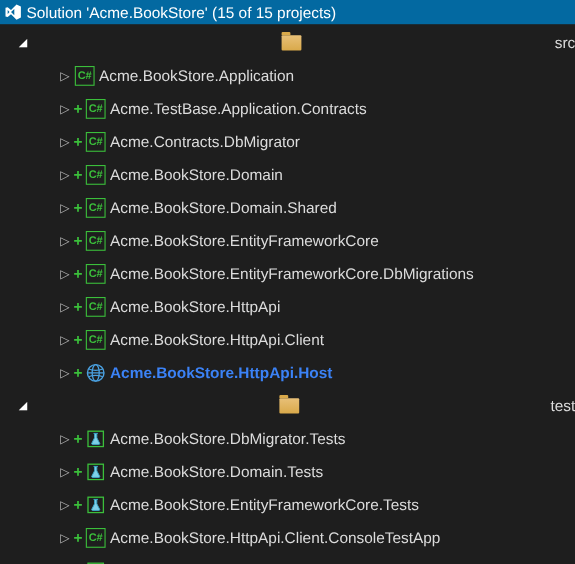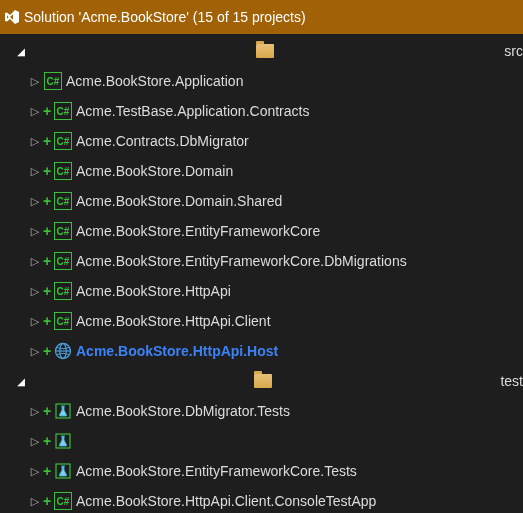--- a/index.html
+++ b/index.html
@@ -8,38 +8,38 @@
     padding: 0;
     background: #1e1e1e;
     font-family: "Segoe UI", Tahoma, sans-serif;
     font-size: 14px;
     color: #dcdcdc;
     width: 523px;
     height: 513px;
     overflow: hidden;
   }
   .solution-row {
-    background: #a16207;
+    background: #0369a1;
     color: #ffffff;
     display: flex;
     align-items: center;
-    height: 34px;
+    height: 22px;
     padding-left: 2px;
   }
   .tree {
     padding-top: 2px;
   }
   .row {
     display: flex;
     align-items: center;
     height: 30px;
     padding-left: 2px;
   }
   .indent-1 { padding-left: 14px; justify-content: space-between; }
-  .indent-2 { padding-left: 28px; align-items: center; }
+  .indent-2 { padding-left: 52px; align-items: center; }
   .arrow {
     width: 14px;
     display: inline-flex;
     justify-content: center;
     align-items: center;
     font-size: 11px;
     color: #dcdcdc;
   }
   .arrow.collapsed::before { content: "▷"; color:#b8b8b8; }
   .arrow.expanded::before { content: "◢"; color:#ffffff; font-size:10px; }
@@ -234,20 +234,21 @@
 
   <div class="row indent-2">
     <span class="arrow collapsed"></span>
     <span class="vcs-plus">+</span>
     <span class="icon test-icon">
       <svg viewBox="0 0 16 16">
           <rect x="1" y="1" width="14" height="14" fill="none" stroke="#3bbf3b" stroke-width="1.2"></rect>
           <path d="M6 3h4M7 3v4l-2.6 5c-.3.6.1 1 .8 1h5.6c.7 0 1.1-.4.8-1L9 7V3" fill="#7fd0e8" stroke="#3ba8c8" stroke-width="0.9"></path>
         </svg>
     </span>
+    <span class="label">Acme.BookStore.Domain.Tests</span>
   </div>
 
   <div class="row indent-2">
     <span class="arrow collapsed"></span>
     <span class="vcs-plus">+</span>
     <span class="icon test-icon">
       <svg viewBox="0 0 16 16">
           <rect x="1" y="1" width="14" height="14" fill="none" stroke="#3bbf3b" stroke-width="1.2"></rect>
           <path d="M6 3h4M7 3v4l-2.6 5c-.3.6.1 1 .8 1h5.6c.7 0 1.1-.4.8-1L9 7V3" fill="#7fd0e8" stroke="#3ba8c8" stroke-width="0.9"></path>
         </svg>

